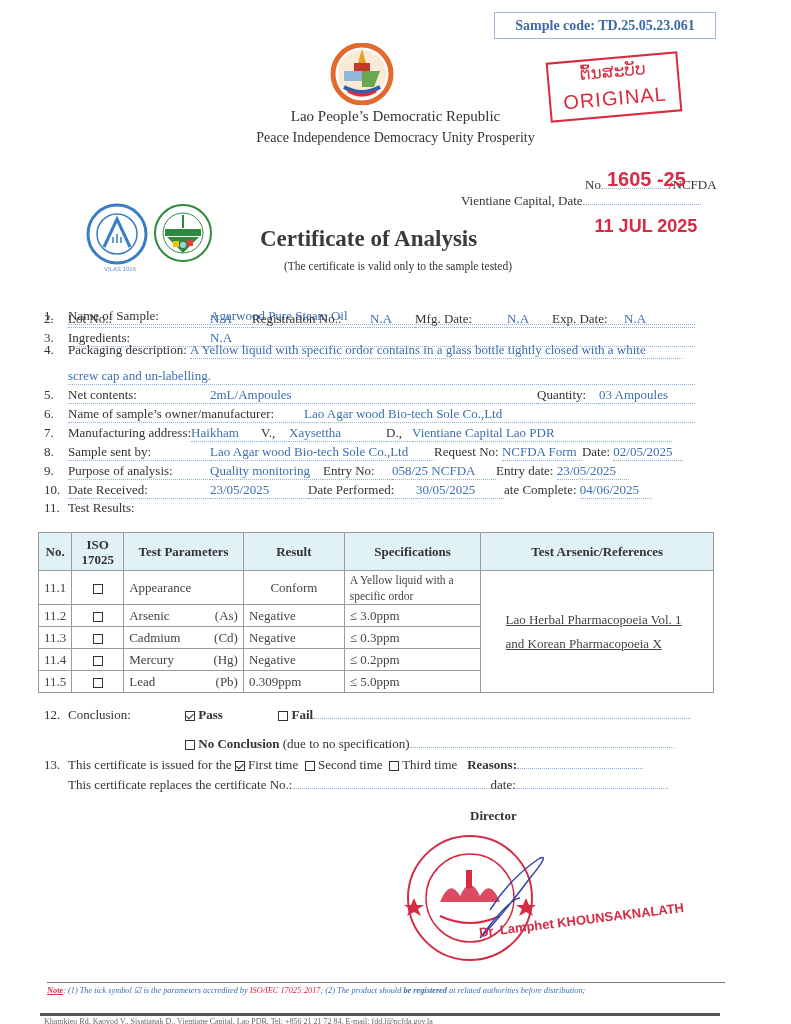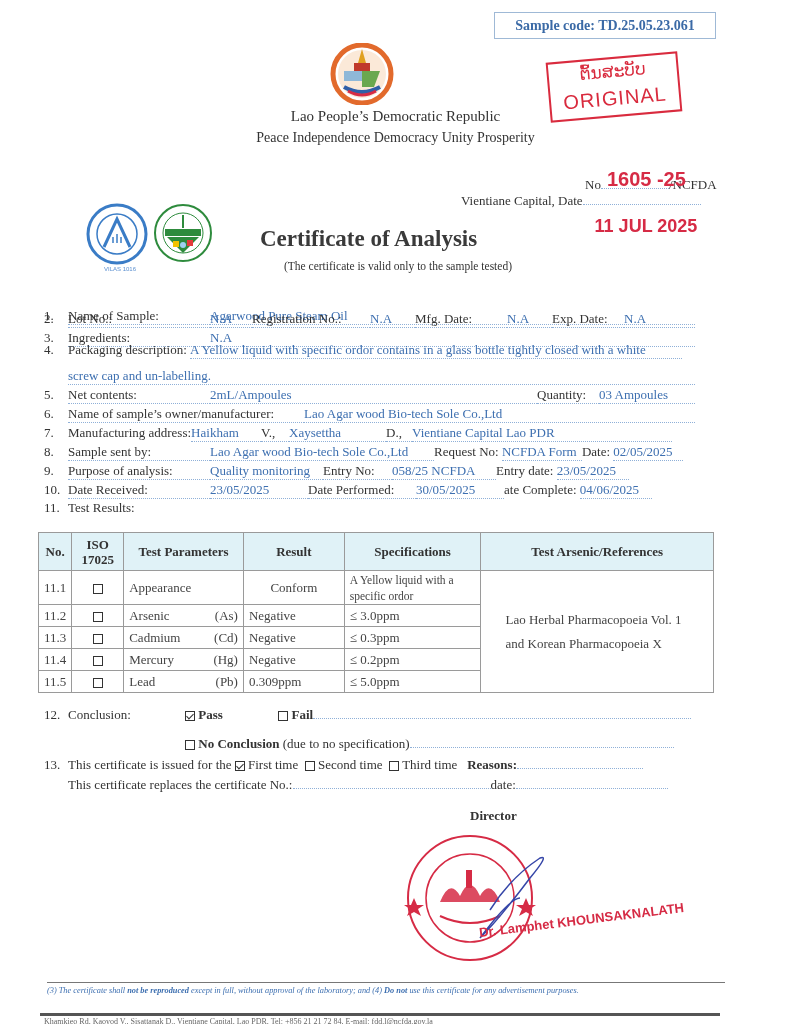--- a/index.html
+++ b/index.html
@@ -165,21 +165,21 @@
       <th>Test Arsenic/References</th>
     </tr>
   </thead>
   <tbody>
     <tr style="height:34px;">
       <td class="c">11.1</td>
       <td class="c"><span class="cb"></span></td>
       <td><span>Appearance</span></td>
       <td class="c val">Conform</td>
       <td style="font-size:11.5px; line-height:16px;">A Yellow liquid with a specific ordor</td>
-      <td rowspan="5" class="val" style="line-height:24px; padding:0 24px;">Lao Herbal Pharmacopoeia Vol. 1 and Korean  Pharmacopoeia X</td>
+      <td rowspan="5" class="val" style="line-height:24px; padding:0 24px;text-decoration:underline;">Lao Herbal Pharmacopoeia Vol. 1 and Korean  Pharmacopoeia X</td>
     </tr>
     <tr>
       <td class="c">11.2</td>
       <td class="c"><span class="cb"></span></td>
       <td><span>Arsenic</span><span style="float:right;">(As)</span></td>
       <td class="val">Negative</td>
       <td>≤ 3.0ppm</td>
     </tr>
     <tr>
       <td class="c">11.3</td>
@@ -230,17 +230,17 @@
   <rect x="66" y="52" width="6" height="18" fill="#d62b45"></rect>
   <path d="M40 98 Q70 112 100 98" stroke="#d62b45" stroke-width="2" fill="none"></path>
   <polygon points="14,80 17,87 24,87 18,91 21,98 14,94 7,98 10,91 4,87 11,87" fill="#d62b45"></polygon>
   <polygon points="126,80 129,87 136,87 130,91 133,98 126,94 119,98 122,91 116,87 123,87" fill="#d62b45"></polygon>
   <path d="M90 92 Q110 60 140 40 Q150 36 130 60 Q100 100 80 120 Q110 80 120 80" stroke="#3646a8" stroke-width="1.5" fill="none"></path>
 </svg>
 
 <div class="abs signer">Dr. Lamphet KHOUNSAKNALATH</div>
 
 <div class="abs note">
-  <div><span>(3) The certificate shall </span><span class="b">not be reproduced</span><span> except in full, without approval of the laboratory; and (4) </span><span class="b">Do not</span><span> use this certificate for any advertisement purposes.</span></div>
+  <div><span class="red b" style="text-decoration:underline;">Note</span><span>: (1) The tick symbol ☑  is the parameters accredited by </span><span class="red">ISO/IEC 17025:2017</span><span>; (2) The product should </span><span class="b">be registered</span><span> at related authorities before distribution;</span></div>
 </div>
 
 <div class="abs footer-bar"></div>
 <div class="abs footer-text">Khamkieo Rd, Kaoyod V., Sisattanak D., Vientiane Capital, Lao PDR, Tel: +856 21 21 72 84, E-mail: fdd.l@ncfda.gov.la</div>
 
 </body></html>

